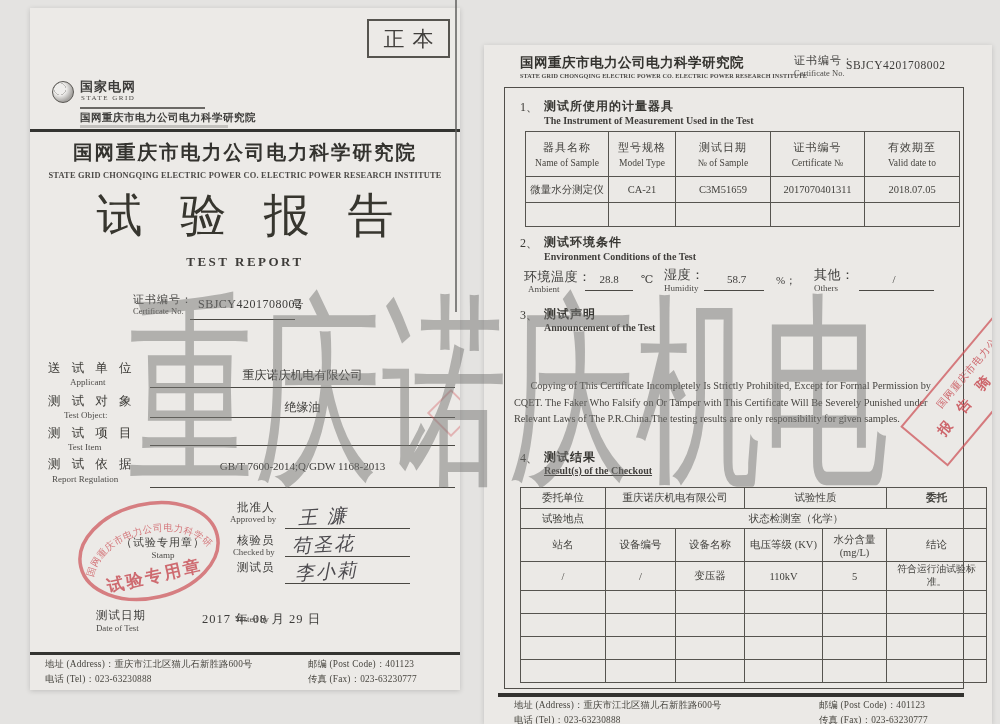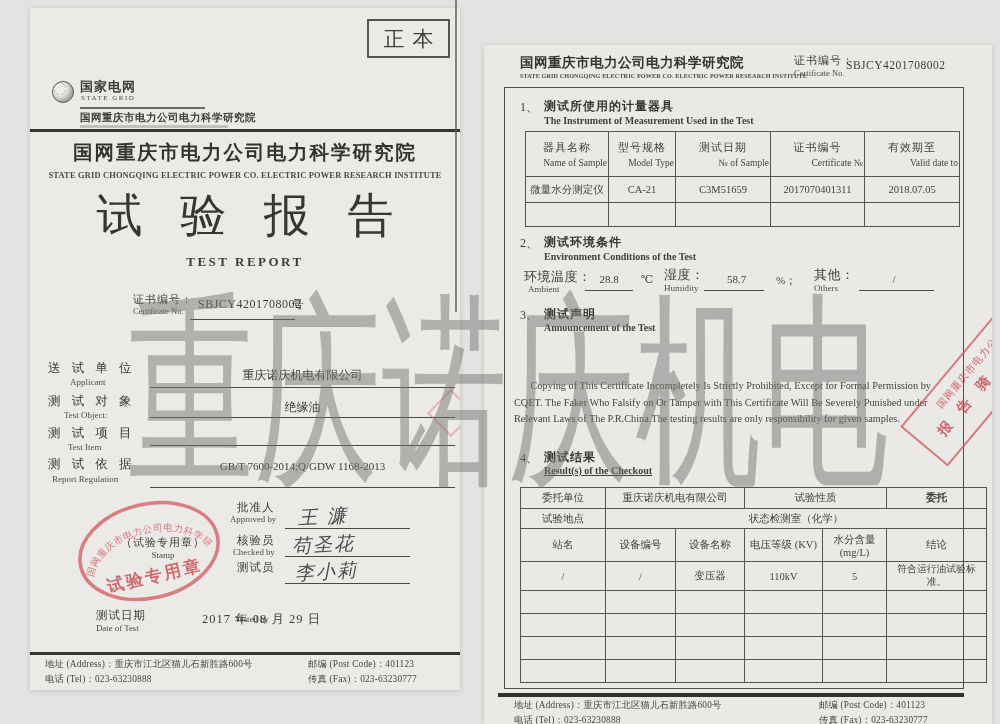--- a/index.html
+++ b/index.html
@@ -71,21 +71,21 @@
 
   .sec-no{font-size:12px;color:#3a3935;}
   .sec-cn{font-size:12px;font-weight:bold;letter-spacing:1px;color:#373632;}
   .sec-en{font-size:10px;font-weight:bold;color:#403e3b;}
 
   table{border-collapse:collapse;}
   td{border:1.3px solid #56544f;text-align:center;vertical-align:middle;color:#403f3b;}
   .t1{left:41px;top:86px;}
   .t1 td{font-size:10.5px;}
   .t1 .hd .c{display:block;font-size:11px;letter-spacing:1px;}
-  .t1 .hd .e{display:block;font-size:9.5px;color:#46443f;margin-top:3px;text-align:right;}
+  .t1 .hd .e{display:block;font-size:9.5px;color:#46443f;margin-top:3px;}
   .t2{left:36px;top:442px;}
   .t2 td{font-size:10.5px;}
 
   .env-lbl-cn{font-size:13px;letter-spacing:.5px;}
   .env-lbl-en{font-size:9px;color:#4e4c49;}
   .env-val{font-size:11px;}
   .para-cn{left:30px;top:288px;width:422px;font-size:11.5px;line-height:17px;color:#3a3935;text-indent:2em;letter-spacing:.3px;}
   .para-en{left:30px;top:333px;width:424px;font-size:10.3px;line-height:16.5px;color:#45433f;text-indent:1.6em;}
 
   .rp-rule-bot{left:14px;top:648px;width:466px;height:3.5px;background:#33322f;}

